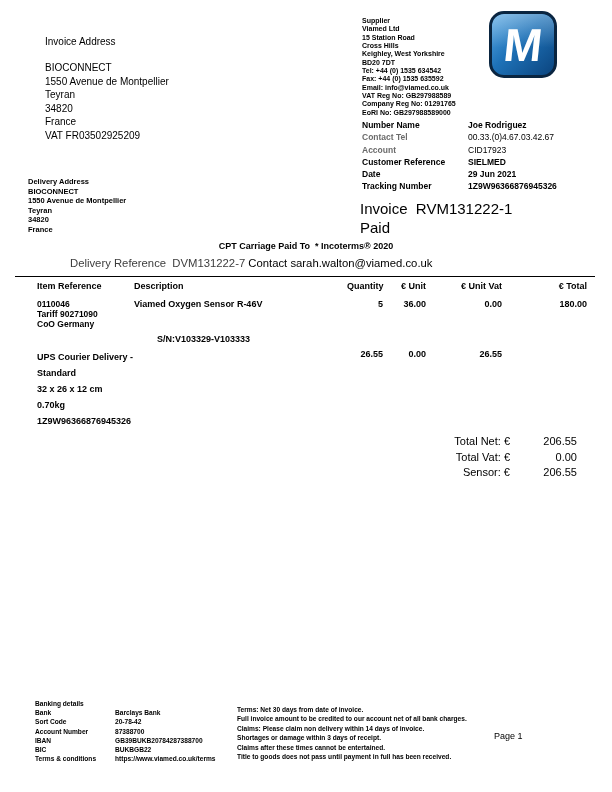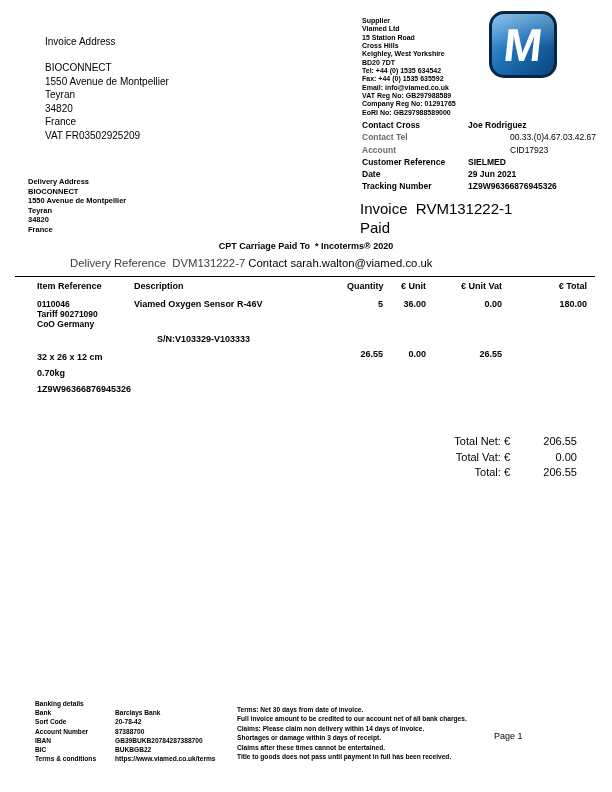--- a/index.html
+++ b/index.html
@@ -32,21 +32,21 @@
     color:#fff;font-size:46px;font-weight:bold;line-height:1;
     transform:skewX(-6deg);position:relative;z-index:1;
   }
 
   
   .contact{left:362px;top:119px;font-size:8.5px;line-height:12.3px;}
   .crow{display:grid;grid-template-columns:106px auto;}
   .clabel{font-weight:bold;}
   .cvalue{font-weight:bold;}
   .muted{color:#6b6b6b;}
-  .plain{font-weight:normal;margin-left:42px;}
+  .plain{font-weight:normal;}
 
   
   .del-addr{left:28px;top:177px;font-size:7.5px;font-weight:bold;line-height:9.6px;}
 
   
   .title{left:360px;top:199px;font-size:15px;line-height:19px;}
 
   
   .incoterms{left:0;top:241px;width:612px;text-align:center;font-size:9px;font-weight:bold;}
   .delref{left:70px;top:257px;font-size:11.3px;}
@@ -105,21 +105,21 @@
       <div>EoRI No: GB297988589000</div>
     </div>
 </div>
 
 <div class="abs logo">
   <span class="logo-m">M</span>
 </div>
 
 <div class="abs contact">
   <div class="crow">
-    <span class="clabel">Contact Cross</span>
+    <span class="clabel">Number Name</span>
     <span class="cvalue">Joe Rodriguez</span>
   </div>
   <div class="crow">
     <span class="clabel muted">Contact Tel</span>
     <span class="cvalue plain">00.33.(0)4.67.03.42.67</span>
   </div>
   <div class="crow">
     <span class="clabel muted">Account</span>
     <span class="cvalue plain">CID17923</span>
   </div>
@@ -181,41 +181,42 @@
     <div class="desc-sn">S/N:V103329-V103333</div>
   </div>
   <div class="num">5</div>
   <div class="num">36.00</div>
   <div class="num">0.00</div>
   <div class="num">180.00</div>
 </div>
 
 <div class="abs tgrid trow trow2">
   <div class="desc-lines">
+    <div>UPS Courier Delivery - Standard</div>
     <div>32 x 26 x 12 cm</div>
     <div>0.70kg</div>
     <div>1Z9W96366876945326</div>
   </div>
   <div class="num"></div>
   <div class="num">26.55</div>
   <div class="num">0.00</div>
   <div class="num">26.55</div>
 </div>
 
 <div class="abs totals">
   <div class="totrow">
     <span>Total Net: €</span>
     <span>206.55</span>
   </div>
   <div class="totrow">
     <span>Total Vat: €</span>
     <span>0.00</span>
   </div>
   <div class="totrow">
-    <span>Total: €</span>
+    <span>Sensor: €</span>
     <span>206.55</span>
   </div>
 </div>
 
 <div class="abs banking">
   <div>Banking details</div>
   <div class="brow">
     <span>Bank</span>
     <span>Barclays Bank</span>
   </div>

